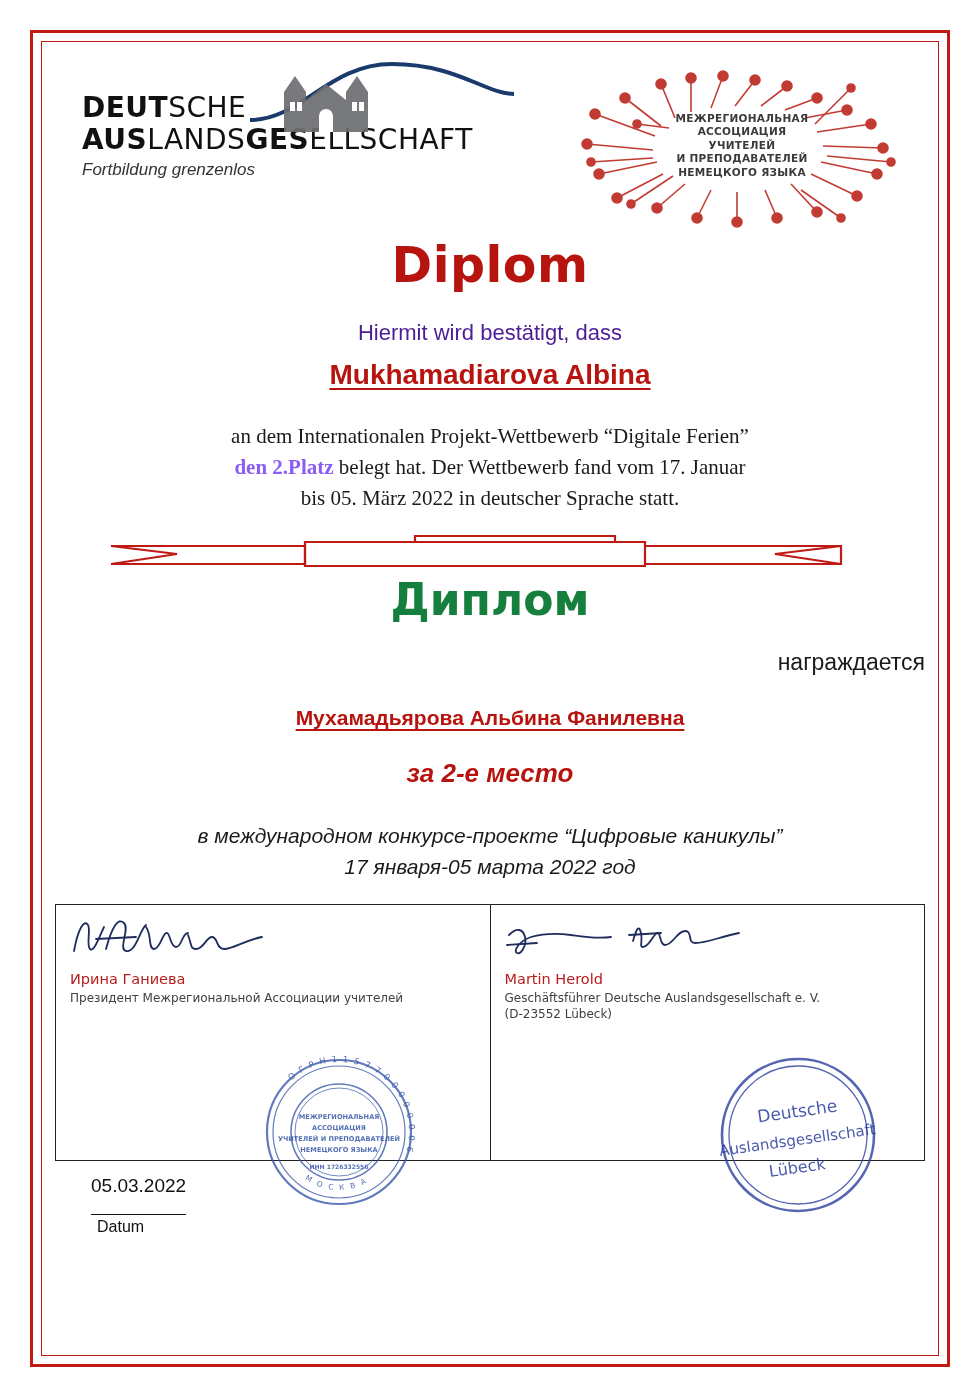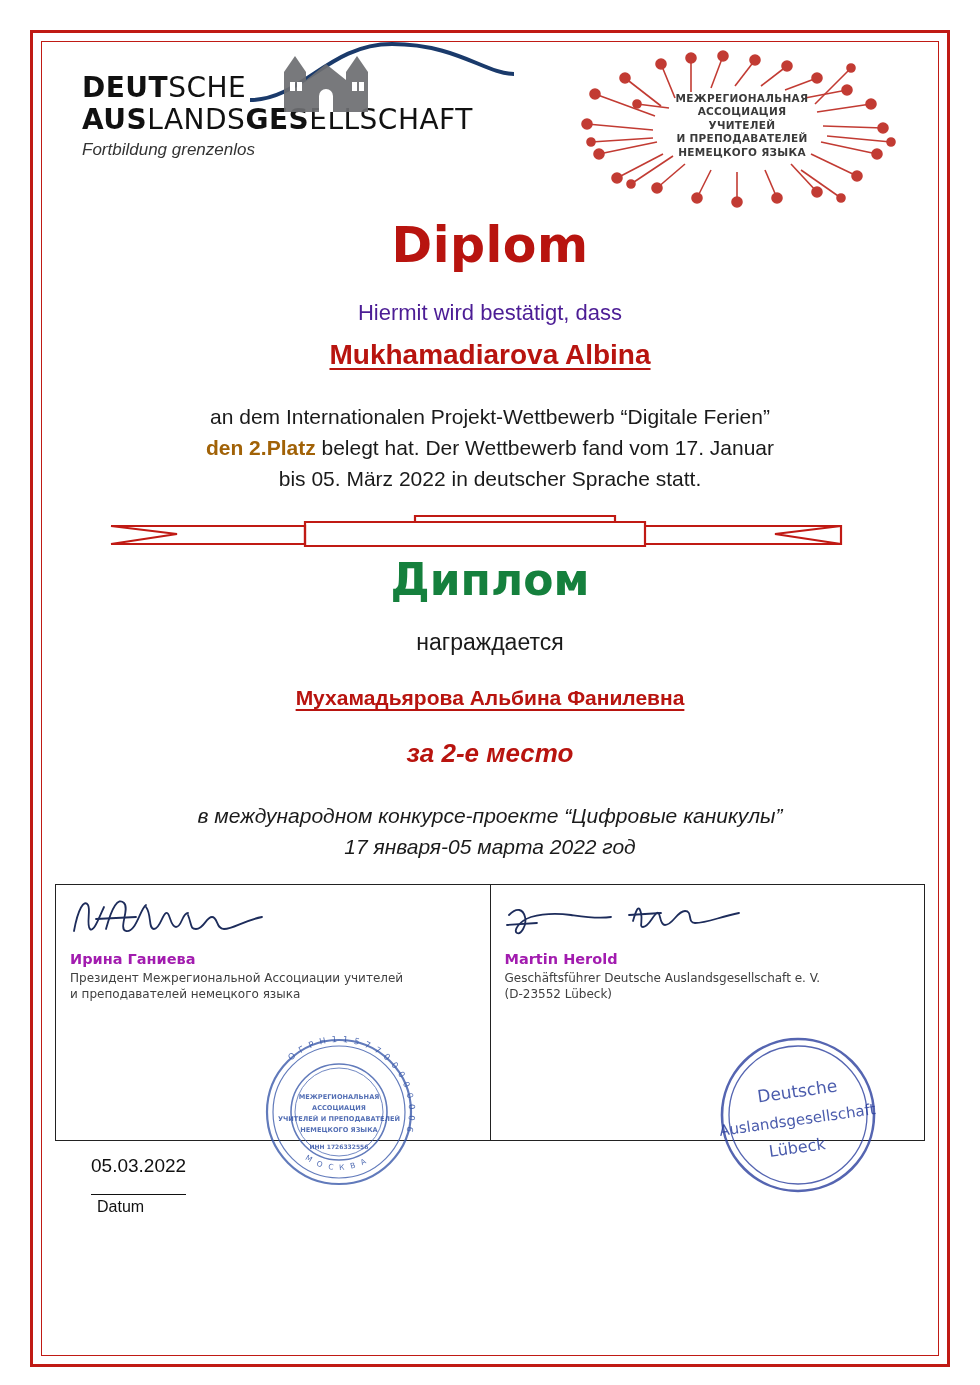--- a/index.html
+++ b/index.html
@@ -35,21 +35,21 @@
     left: 41px;
     top: 41px;
     right: 41px;
     bottom: 29px;
     border: 1px solid #c01a14;
     box-sizing: border-box;
   }
   .content {
     position: absolute;
     left: 55px;
-    top: 40px;
+    top: 60px;
     width: 870px;
     height: 1290px;
   }
 
   
   .header {
     position: relative;
     height: 165px;
   }
   .dag-logo {
@@ -125,42 +125,43 @@
     font-weight: bold;
     color: #b8140f;
     text-decoration: underline;
     text-underline-offset: 4px;
   }
   .de-body {
     margin-top: 30px;
     text-align: center;
     font-size: 21px;
     line-height: 1.48;
-  }
-  .de-body b { color: #a16207; }
+    font-family: Liberation Serif, serif;
+  }
+  .de-body b { color: #8b5cf6; }
 
   
   .divider {
     position: relative;
     height: 52px;
     margin-top: 10px;
   }
   .divider svg { position: absolute; left: 0; top: 0; }
 
   
   .title-ru {
     text-align: center;
     font-family: "DejaVu Sans", sans-serif;
     font-size: 44px;
     font-weight: bold;
     color: #15803d;
     margin-top: -2px;
   }
   .ru-intro {
-    text-align: center;
+    text-align: right;
     font-size: 23px;
     margin-top: 24px;
     color: #1a1a1a;
   }
   .name-ru {
     text-align: center;
     margin-top: 30px;
     font-size: 21px;
     font-weight: bold;
     color: #b8140f;
@@ -194,22 +195,22 @@
   .sig-cell {
     flex: 1;
     position: relative;
     padding: 10px 14px 0 14px;
     box-sizing: border-box;
   }
   .sig-cell.left { border-right: 1px solid #222; }
   .sig-name {
     font-family: "DejaVu Sans", sans-serif;
     font-size: 14.5px;
-    font-weight: bold;
-    color: #a21caf;
+    font-weight: normal;
+    color: #b91c1c;
     margin-top: 56px;
   }
   .sig-role {
     font-family: "DejaVu Sans", sans-serif;
     font-size: 12px;
     line-height: 1.35;
     color: #404040;
     margin-top: 3px;
   }
   .sig-scribble {
@@ -390,21 +391,20 @@
             <path d="M8,40 C12,18 18,8 22,14 C25,19 20,34 24,38 C28,42 34,24 38,16"></path>
             <path d="M40,38 C46,16 52,6 58,12 C64,18 52,38 60,40 C70,42 74,18 80,14"></path>
             <path d="M80,16 C86,24 82,38 88,38 C94,38 96,24 100,22 C104,20 104,36 110,36 C116,36 116,22 122,22"></path>
             <path d="M122,24 C126,34 124,38 130,38 C138,38 140,26 146,26 C152,26 150,38 158,38 C168,38 176,30 196,26"></path>
             <path d="M30,28 L70,26"></path>
           </g>
         </svg>
         <div class="sig-name">Ирина Ганиева</div>
         <div class="sig-role">
           <div>Президент Межрегиональной Ассоциации учителей</div>
-          <div>и преподавателей немецкого языка</div>
         </div>
       </div>
 
       <div class="sig-cell">
         <svg class="sig-scribble" width="260" height="56" viewBox="0 0 260 56">
           <g fill="none" stroke="#1d2c5b" stroke-width="1.8" stroke-linecap="round">
             <path d="M8,24 C16,16 22,18 24,26 C26,34 20,44 16,42 C12,40 18,30 30,26 C44,22 56,22 70,24 C84,26 96,28 110,26"></path>
             <path d="M6,34 L36,32"></path>
             <path d="M132,30 C136,16 138,14 140,22 C142,30 138,36 142,36 C148,36 152,24 156,22 C160,20 158,34 164,34 C172,34 176,20 184,20 C192,20 186,32 194,32 C206,32 218,26 238,22"></path>
             <path d="M128,24 L160,22"></path>

